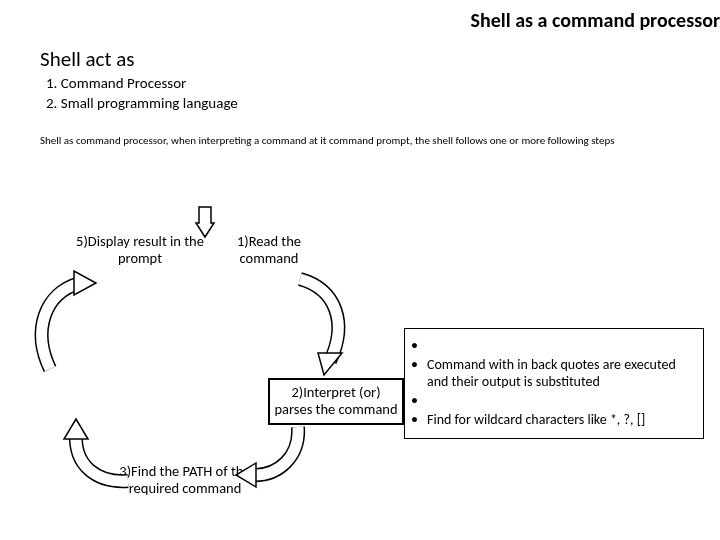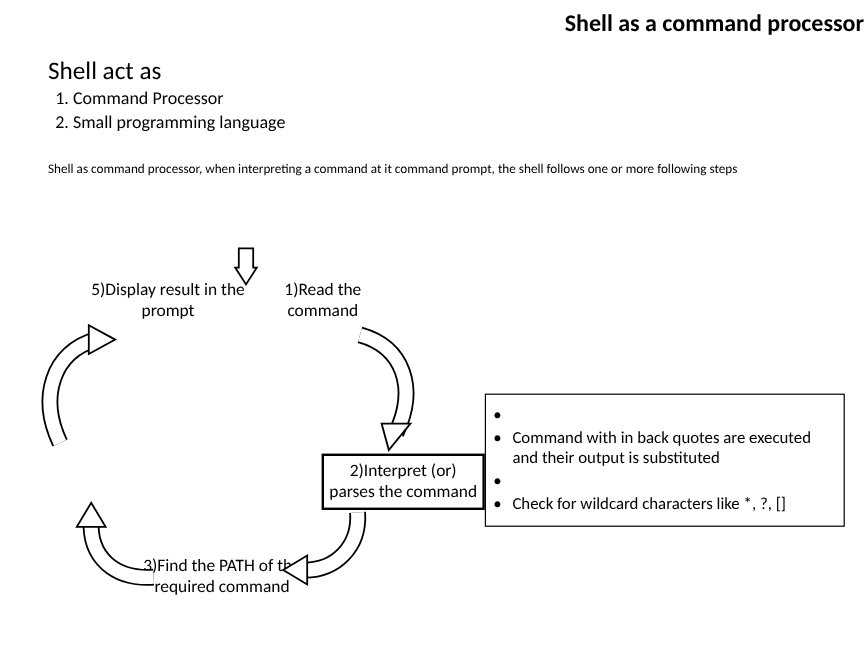--- a/index.html
+++ b/index.html
@@ -134,15 +134,15 @@
   </div>
   <div class="bullet-row">
     <div class="bullet-dot">•</div>
     <div>Command with in back quotes are executed and their output is substituted</div>
   </div>
   <div class="bullet-row">
     <div class="bullet-dot">•</div>
   </div>
   <div class="bullet-row">
     <div class="bullet-dot">•</div>
-    <div>Check for wildcard characters like *, ?, []</div>
+    <div>Find for wildcard characters like *, ?, []</div>
   </div>
 </div>
 
 </body></html>

